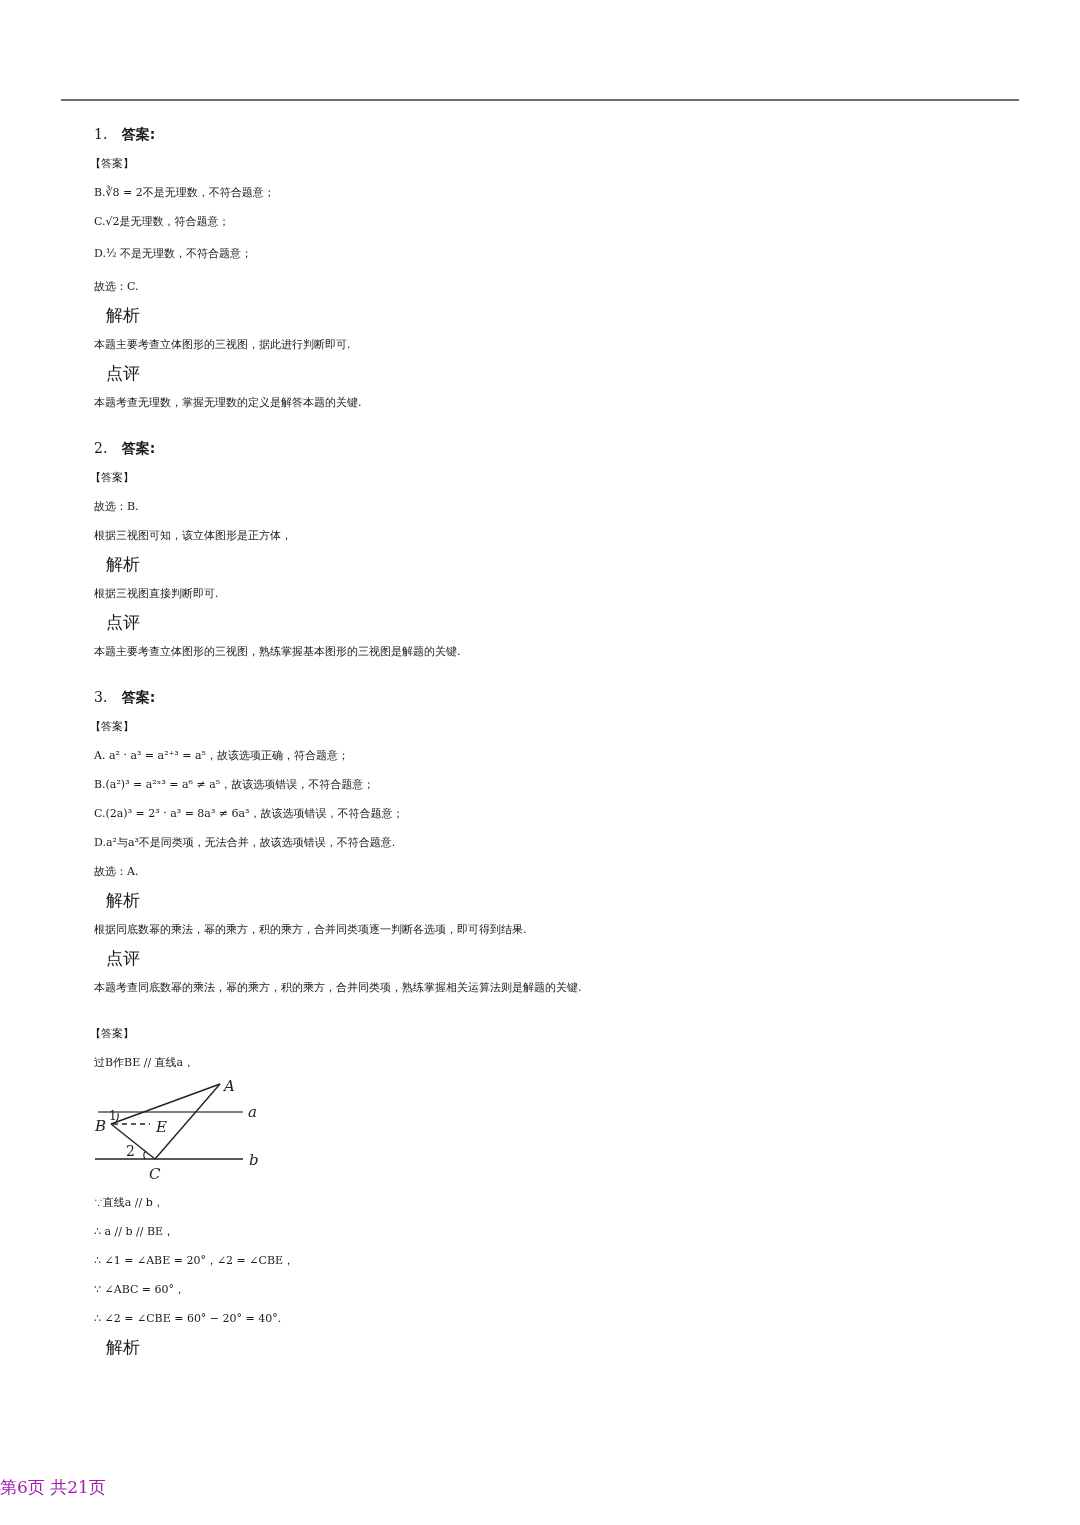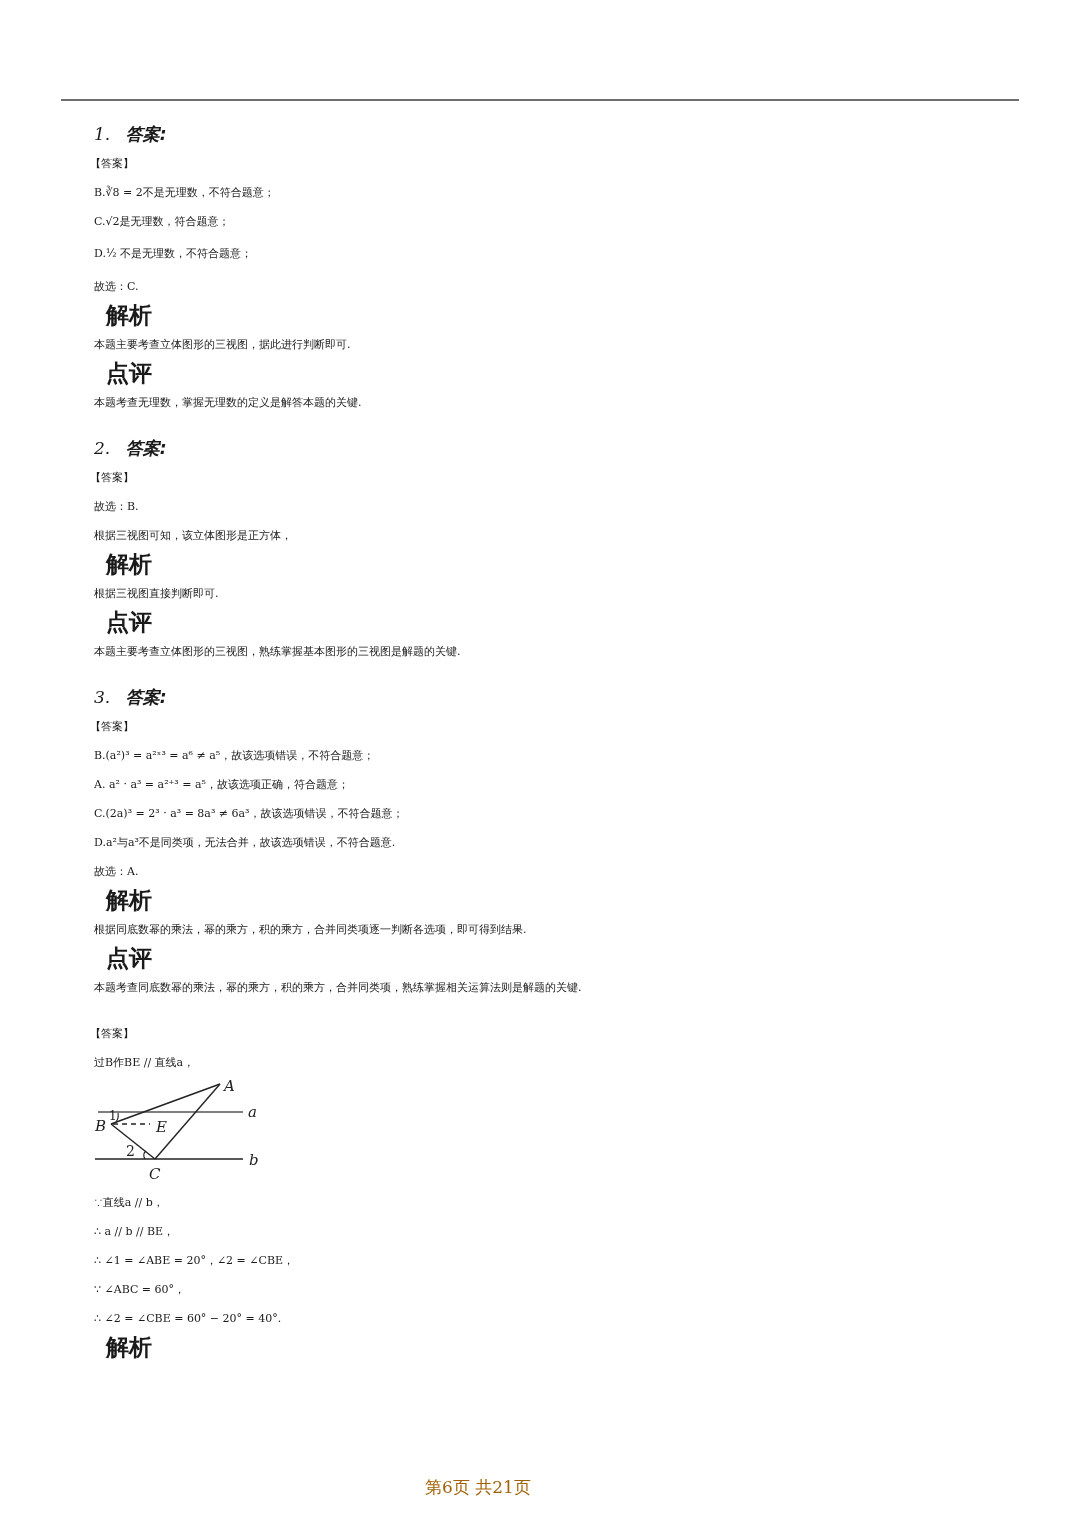--- a/index.html
+++ b/index.html
@@ -9,35 +9,35 @@
     color: #1a1a1a;
   }
   .header-rule {
     position: absolute; left: 61px; top: 99px; width: 958px; height: 0;
     border-top: 2px solid #6e6e6e;
   }
   .content { position: absolute; left: 94px; top: 120px; width: 920px; }
   .line {
     font-size: 11px; line-height: 29px; height: 29px; white-space: nowrap;
   }
-  .qhead { font-size: 17px; line-height: 29px; height: 29px; margin-top: 0; font-style: italic; }
+  .qhead { font-size: 14px; line-height: 29px; height: 29px; margin-top: 0; }
   .qhead .num { font-weight: normal; margin-right: 10px; }
   .qhead .lbl { font-family: "DejaVu Sans", "Liberation Sans", sans-serif; font-weight: bold; }
   .section-title {
     font-family: "DejaVu Sans", "Liberation Sans", sans-serif;
-    font-weight: bold; font-size: 23px; line-height: 29px; height: 29px;
+    font-weight: normal; font-size: 17px; line-height: 29px; height: 29px;
     padding-left: 12px;
   }
   .bracket { margin-left: -4px; }
   .frac-line { height: 36px; line-height: 36px; }
   .gap { height: 17px; }
   .diagram { width: 180px; height: 105px; margin: 2px 0 0 -2px; }
   .footer {
-    position: absolute; left: 0; width: 956px; top: 1476px; text-align: center;
-    font-size: 17px; color: #a16207;
+    position: absolute; left: 0; width: 956px; top: 1476px; 
+    font-size: 17px; color: #a21caf;
   }
 </style>
 </head>
 <body>
 
 <div class="header-rule"></div>
 
 <div class="content">
 
   <div>
@@ -73,22 +73,22 @@
   </div>
 
   <div class="gap"></div>
 
   <div>
     <div class="qhead">
       <span class="num">3.</span>
       <span class="lbl">答案:</span>
     </div>
     <div class="line bracket">【答案】</div>
+    <div class="line">A. a² · a³ = a²⁺³ = a⁵，故该选项正确，符合题意；</div>
     <div class="line">B.(a²)³ = a²ˣ³ = a⁶ ≠ a⁵，故该选项错误，不符合题意；</div>
-    <div class="line">A. a² · a³ = a²⁺³ = a⁵，故该选项正确，符合题意；</div>
     <div class="line">C.(2a)³ = 2³ · a³ = 8a³ ≠ 6a³，故该选项错误，不符合题意；</div>
     <div class="line">D.a²与a³不是同类项，无法合并，故该选项错误，不符合题意.</div>
     <div class="line">故选：A.</div>
     <div class="section-title">解析</div>
     <div class="line">根据同底数幂的乘法，幂的乘方，积的乘方，合并同类项逐一判断各选项，即可得到结果.</div>
     <div class="section-title">点评</div>
     <div class="line">本题考查同底数幂的乘法，幂的乘方，积的乘方，合并同类项，熟练掌握相关运算法则是解题的关键.</div>
   </div>
 
   <div class="gap"></div>

